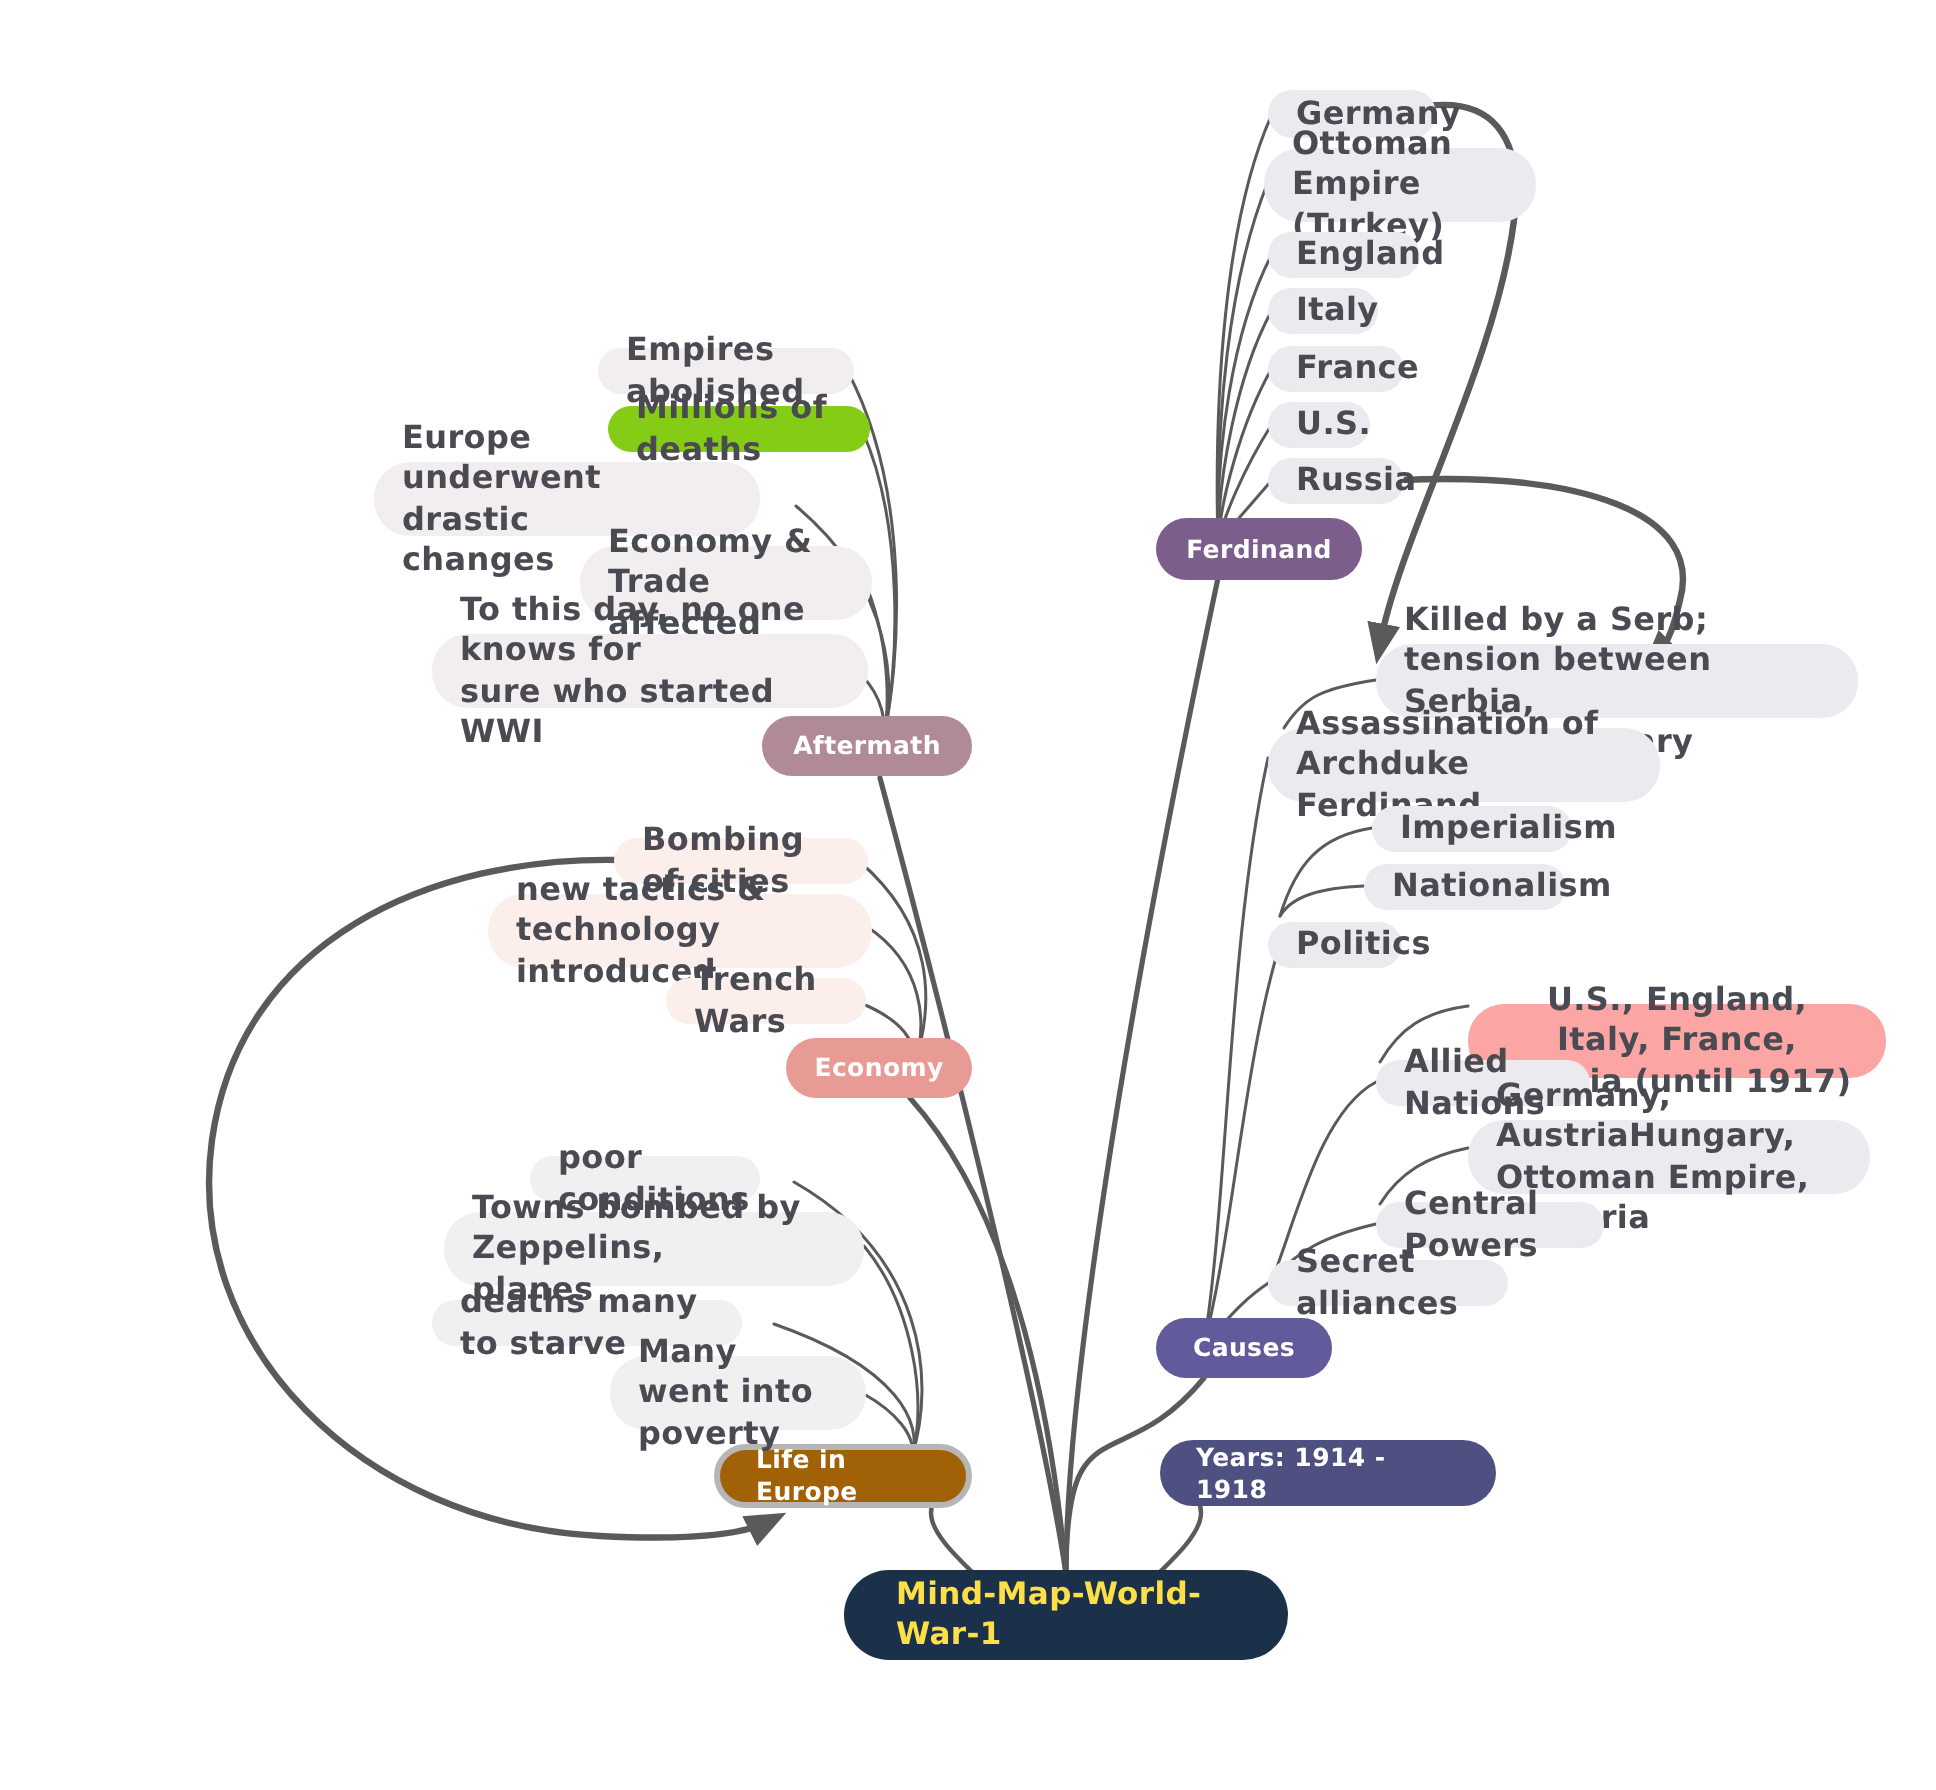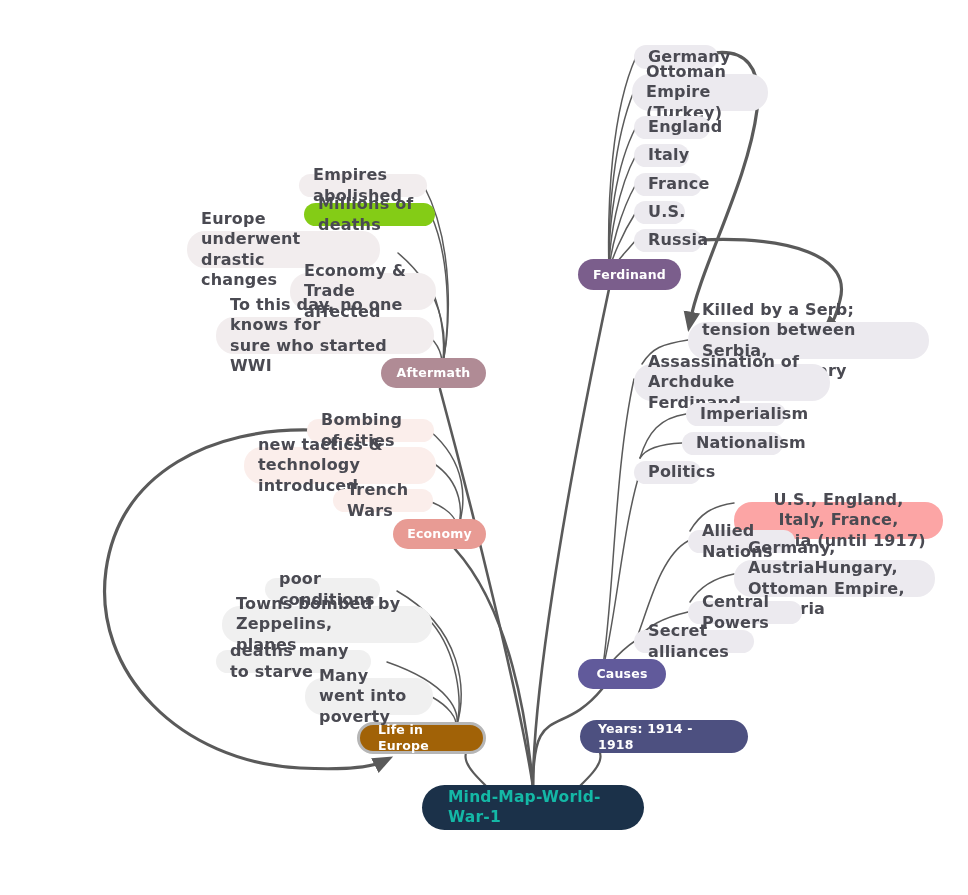--- a/index.html
+++ b/index.html
@@ -33,21 +33,21 @@
     align-items: center;
     border-radius: 999px;
     white-space: pre-line;
     letter-spacing: 0.2px;
     line-height: 1.28;
     z-index: 5;
   }
   
   .n-root {
     background: #1b3149;
-    color: #14b8a6;
+    color: #fde047;
     font-size: 15.5px;
     font-weight: bold;
     padding: 0 26px;
     justify-content: center;
     border-radius: 26px;
   }
   
   .n-branch {
     color: #ffffff;
     font-size: 12.5px;

